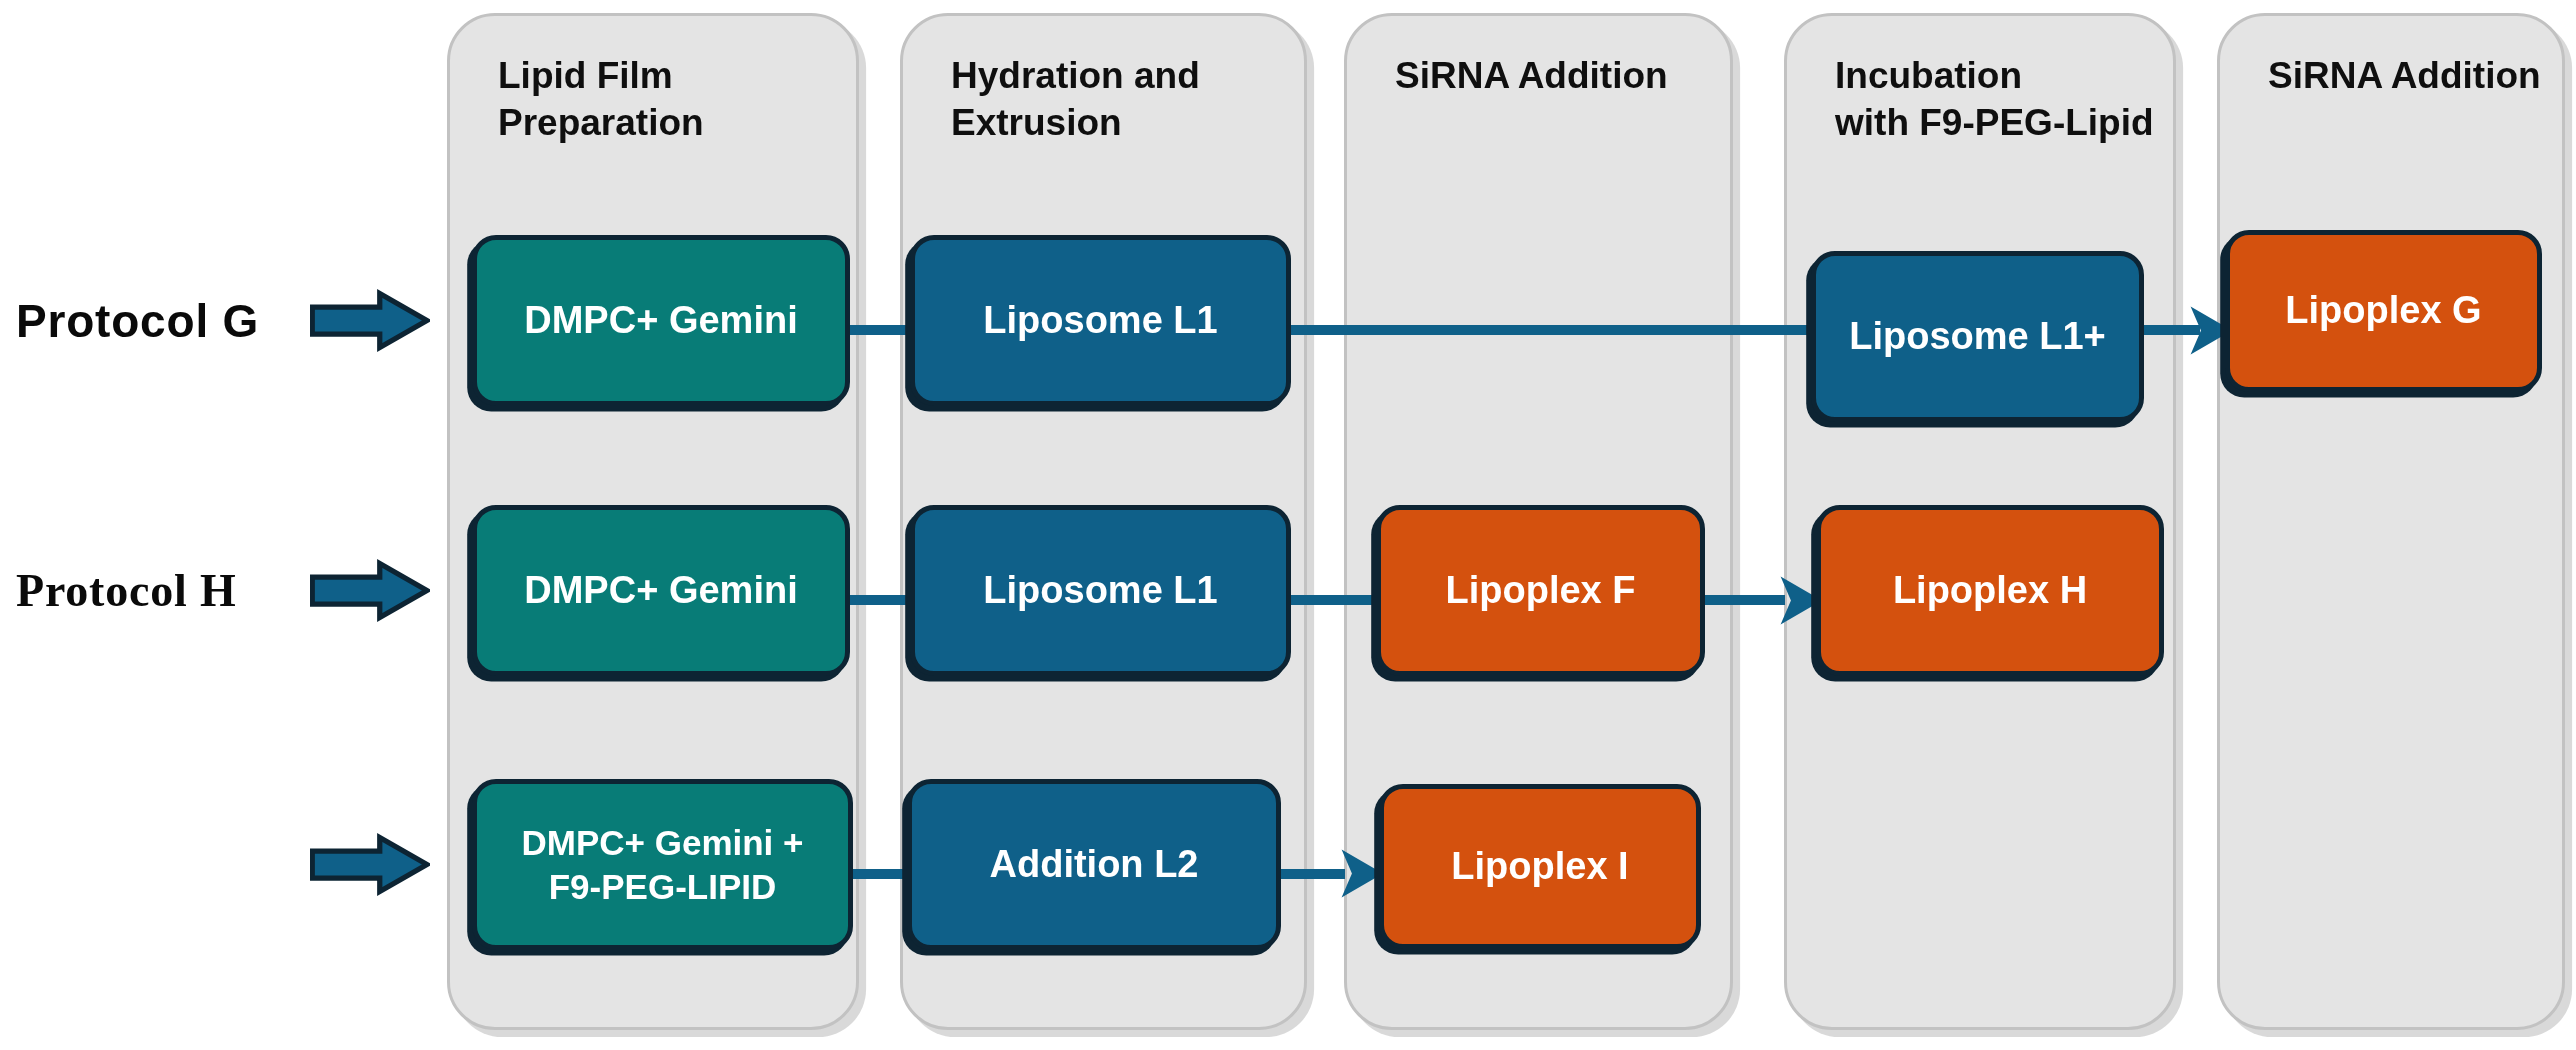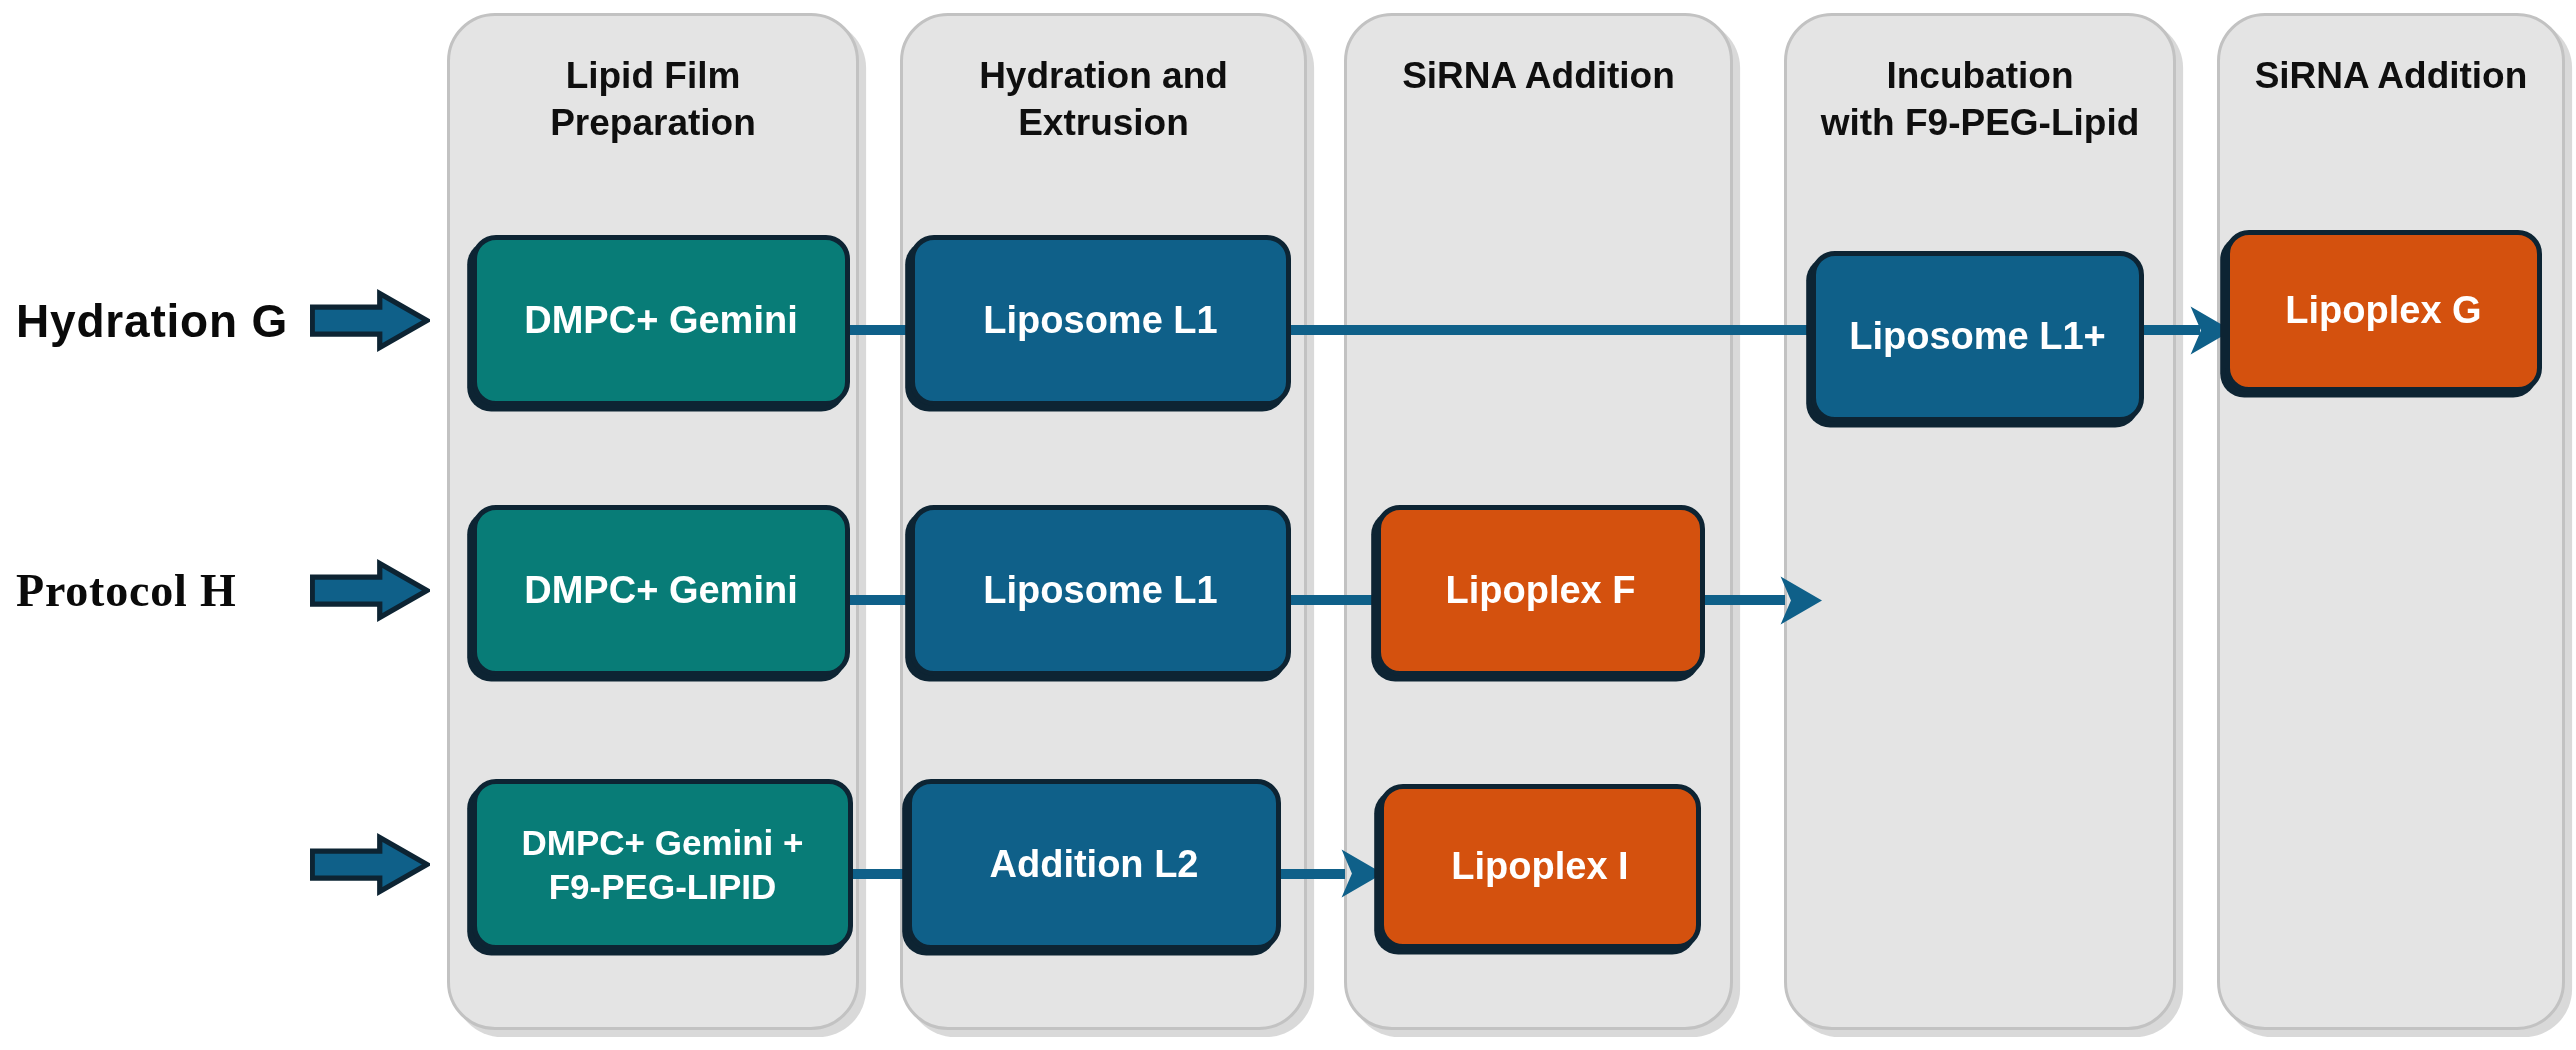--- a/index.html
+++ b/index.html
@@ -13,22 +13,22 @@
     font-family:"Liberation Sans","DejaVu Sans",sans-serif; background:#ffffff;
   }
   .column{
     position:absolute; top:12.7px; height:1017px; box-sizing:border-box;
     background:var(--column-bg); border:3.2px solid var(--column-border);
     border-radius:48px; box-shadow:7.1px 7.1px 0 rgba(120,120,120,0.28);
     z-index:0;
   }
   .col-header{
     position:absolute; top:36px; left:0; width:100%;
-    text-align:center; font-weight:bold; font-size:37px; line-height:1.28;
-    color:var(--header-text); white-space:pre-line; letter-spacing:0px;
+    text-align:left; font-weight:bold; font-size:37px; line-height:1.28;
+    color:var(--header-text); white-space:pre-line; letter-spacing:0px;padding-left:48px;
   }
   .row-label{
     position:absolute; left:16px; width:277px; height:87px;
     display:flex; align-items:center; font-weight:bold; font-size:46px;
     color:var(--label-text); z-index:3; letter-spacing:0.8px;
   }
   .block-arrow{ position:absolute; left:310px; width:120px; height:67px; z-index:3; }
   .block-arrow polygon{ fill:var(--connector); stroke:var(--outline); stroke-width:7; stroke-linejoin:miter; }
   .node{
     position:absolute; height:171px; box-sizing:border-box; z-index:2;
@@ -63,21 +63,21 @@
     <div class="col-header">SiRNA Addition</div>
   </div>
   <div class="column" style="left:1784px;width:392px;">
     <div class="col-header">Incubation
 with F9-PEG-Lipid</div>
   </div>
   <div class="column" style="left:2217px;width:348px;">
     <div class="col-header">SiRNA Addition</div>
   </div>
 
-  <div class="row-label" style="top:277px;">Hydration G</div>
+  <div class="row-label" style="top:277px;">Protocol G</div>
   <div class="row-label" style="top:547px;font-family:Liberation Serif, serif;">Protocol H</div>
 
   <svg class="block-arrow" style="top:287px;" viewBox="0 0 160 84" aria-hidden="true">
     <polygon points="3,24 93,24 93,6 156,42 93,78 93,60 3,60"></polygon>
   </svg>
   <svg class="block-arrow" style="top:557px;" viewBox="0 0 160 84" aria-hidden="true">
     <polygon points="3,24 93,24 93,6 156,42 93,78 93,60 3,60"></polygon>
   </svg>
   <svg class="block-arrow" style="top:831px;" viewBox="0 0 160 84" aria-hidden="true">
     <polygon points="3,24 93,24 93,6 156,42 93,78 93,60 3,60"></polygon>
@@ -104,20 +104,21 @@
   </svg>
 
   <div class="node teal" style="left:472px;top:235px;width:378px;">DMPC+ Gemini</div>
   <div class="node blue" style="left:910px;top:235px;width:381px;">Liposome L1</div>
   <div class="node blue" style="left:1811px;top:251px;width:333px;">Liposome L1+</div>
   <div class="node orange" style="left:2225px;top:230px;width:317px;height:162px;">Lipoplex G</div>
 
   <div class="node teal" style="left:472px;top:505px;width:378px;">DMPC+ Gemini</div>
   <div class="node blue" style="left:910px;top:505px;width:381px;">Liposome L1</div>
   <div class="node orange" style="left:1376px;top:505px;width:329px;">Lipoplex F</div>
+  <div class="node orange" style="left:1816px;top:505px;width:348px;">Lipoplex H</div>
 
   <div class="node teal small-text" style="left:472px;top:779px;width:381px;">DMPC+ Gemini +
 F9-PEG-LIPID</div>
   <div class="node blue" style="left:907px;top:779px;width:374px;">Addition L2</div>
   <div class="node orange" style="left:1379px;top:784px;width:322px;height:165px;">Lipoplex I</div>
 
 </div>
 
 
 </body></html>

